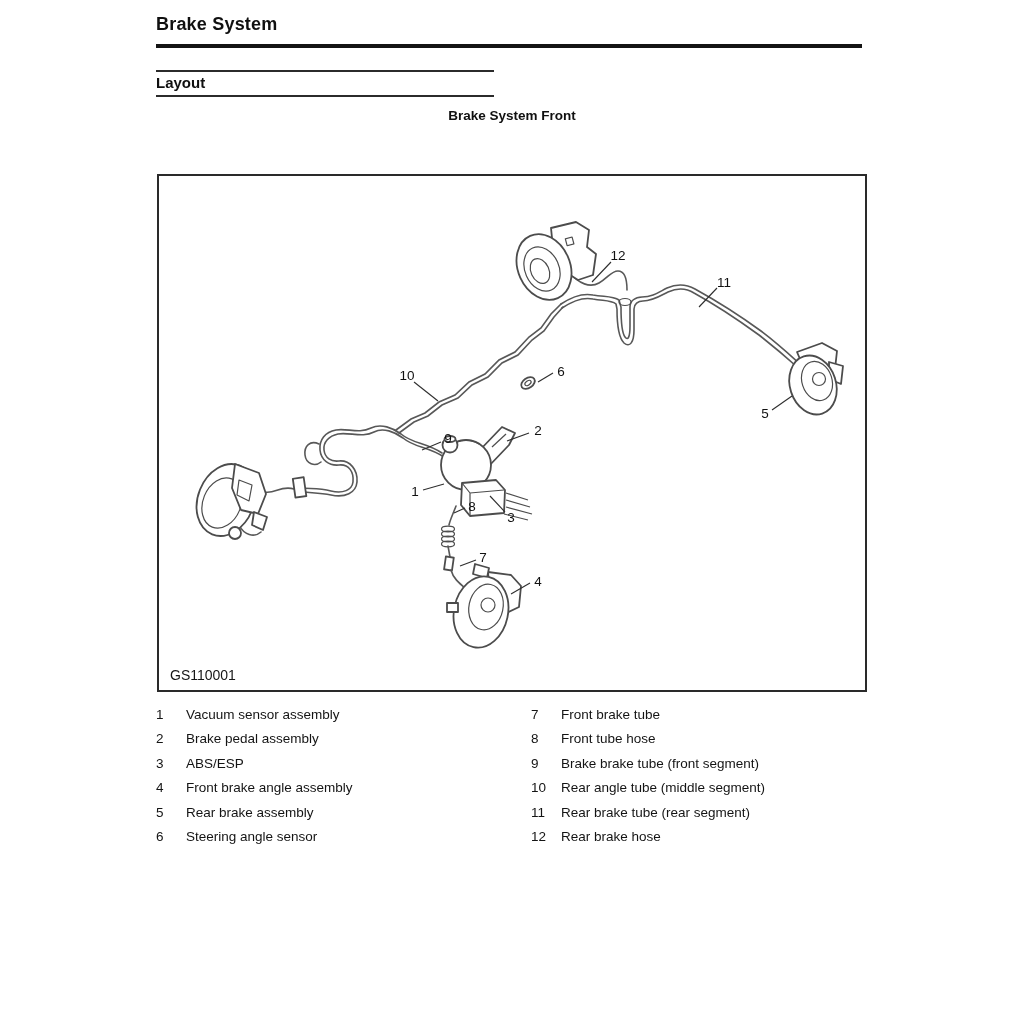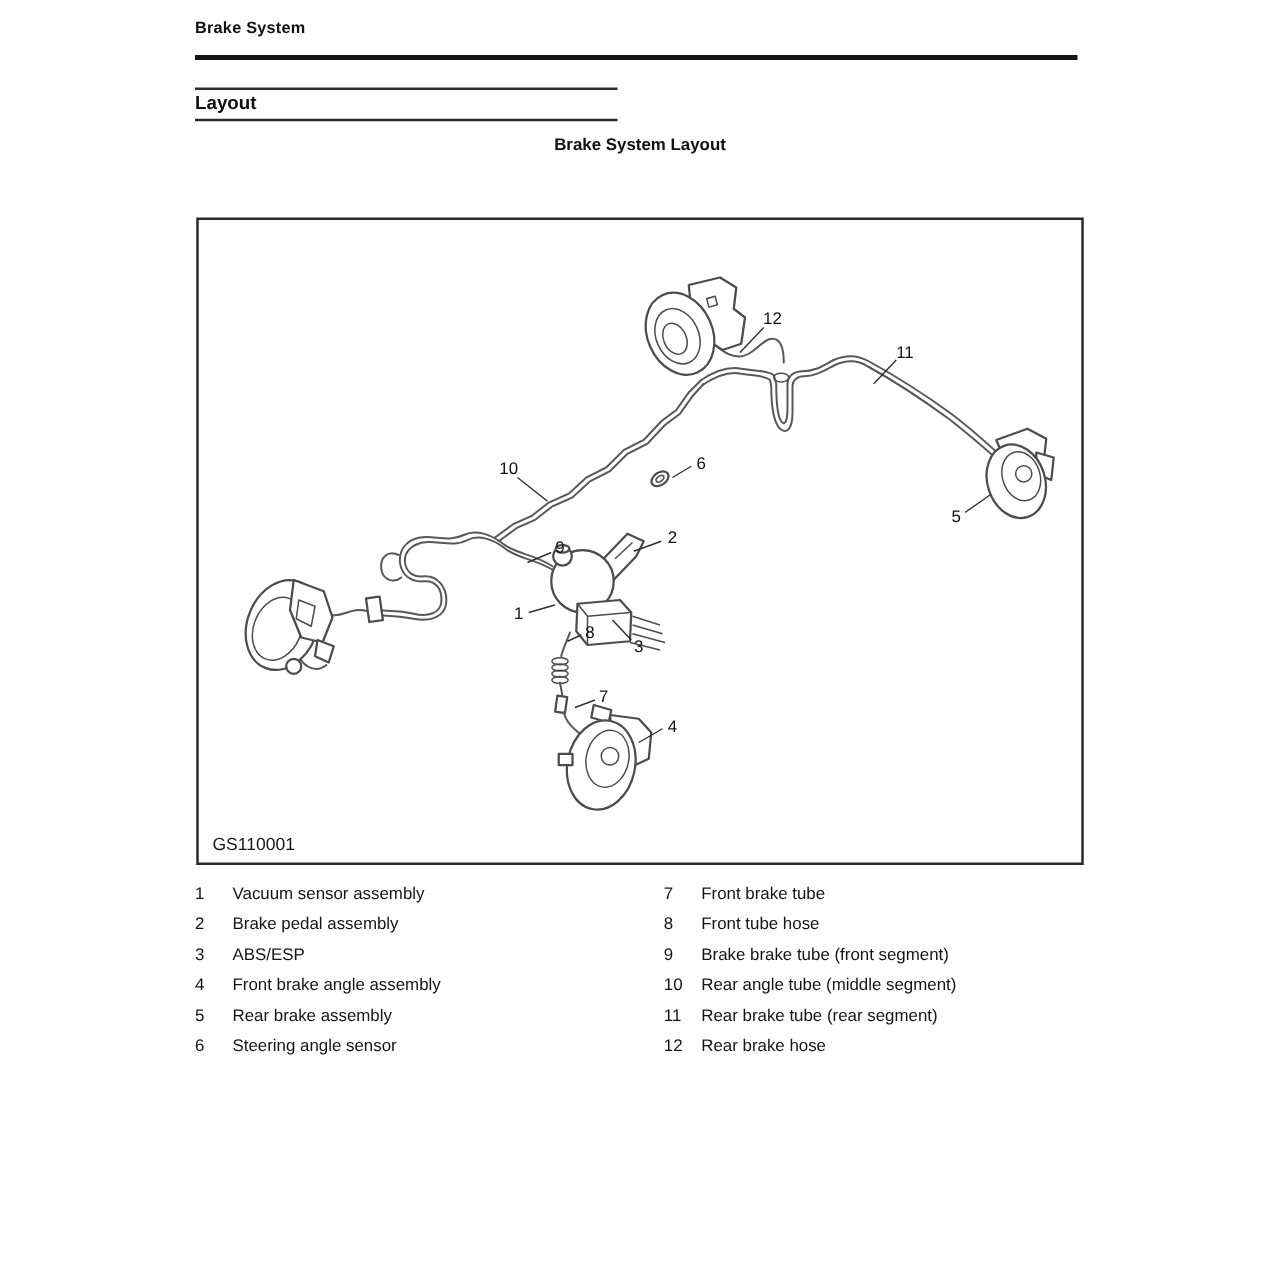--- a/index.html
+++ b/index.html
@@ -2,21 +2,21 @@
 <html><head>
 <meta charset="utf-8">
 <style>
   html,body { margin:0; padding:0; background:#ffffff; }
   .page {
     position:relative; width:1024px; height:1024px; background:#ffffff;
     font-family:"Liberation Sans", sans-serif; color:#111; overflow:hidden;
   }
   .page-title {
     position:absolute; left:156px; top:14px; margin:0;
-    font-size:13px; font-weight:bold; letter-spacing:.2px; color:#101010;
+    font-size:18px; font-weight:bold; letter-spacing:.2px; color:#101010;
   }
   .rule-thick { position:absolute; left:156px; top:44px; width:706px; height:4px; background:#141414; }
   .rule-thin  { position:absolute; left:156px; width:338px; height:2px; background:#2b2b2b; }
   .rule-thin.top { top:70px; }
   .rule-thin.bottom { top:95px; }
   .section-title {
     position:absolute; left:156px; top:74px; margin:0;
     font-size:15px; font-weight:bold; color:#101010;
   }
   .fig-caption {
@@ -47,21 +47,21 @@
 
 <div class="page">
 
   <h1 class="page-title">Brake System</h1>
   <div class="rule-thick"></div>
 
   <div class="rule-thin top"></div>
   <h2 class="section-title">Layout</h2>
   <div class="rule-thin bottom"></div>
 
-  <div class="fig-caption">Brake System Layout</div>
+  <div class="fig-caption">Brake System Front</div>
 
   <div class="figure-box">
     <svg viewBox="0 0 706 514">
 
       <g>
         <path class="tube" d="M 237,254 L 252,243 L 266,237 L 280,226 L 296,219 L 310,206 L 326,198 L 340,184 L 356,176 L 370,161 L 382,152 L 392,138 L 402,128"></path>
         <path class="tube" d="M 240,257 L 255,246 L 269,240 L 283,229 L 299,222 L 313,209 L 329,201 L 343,187 L 359,179 L 373,164 L 385,155 L 395,141 L 404,131"></path>
       </g>
 
       <g>

